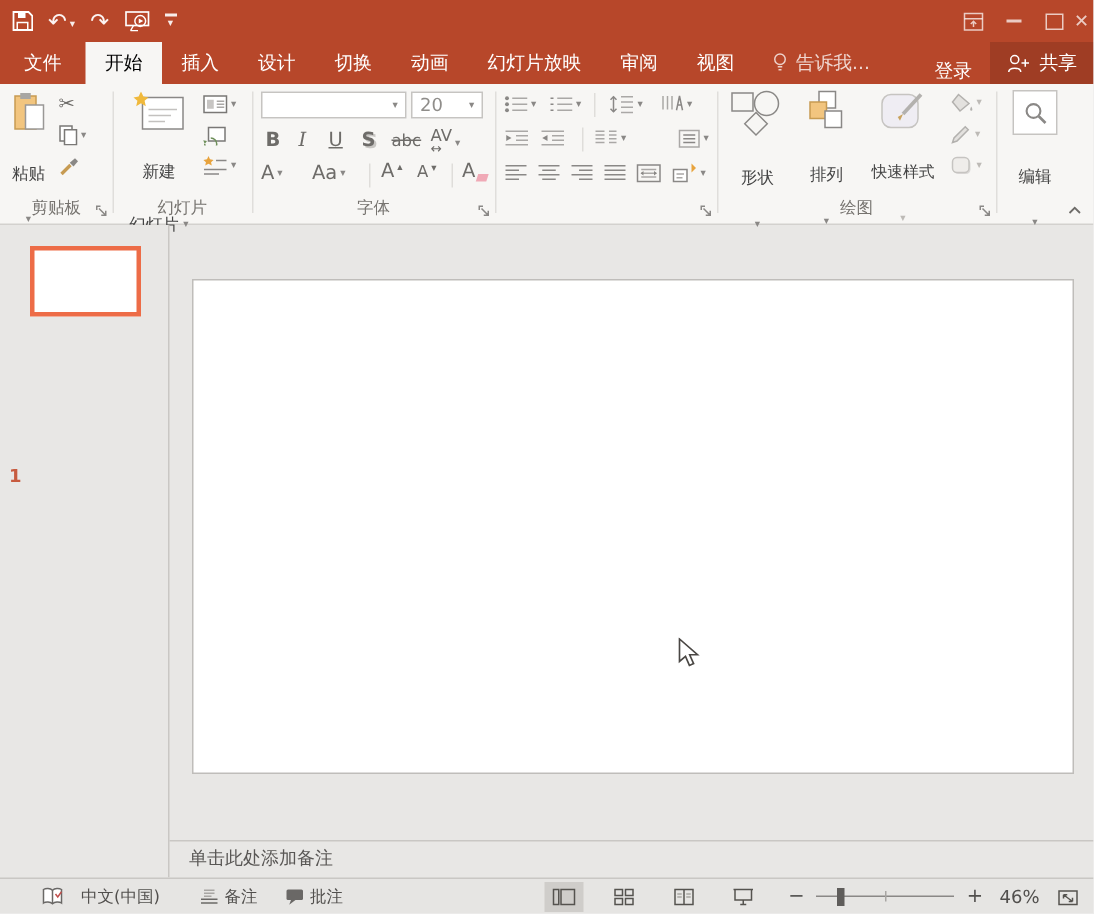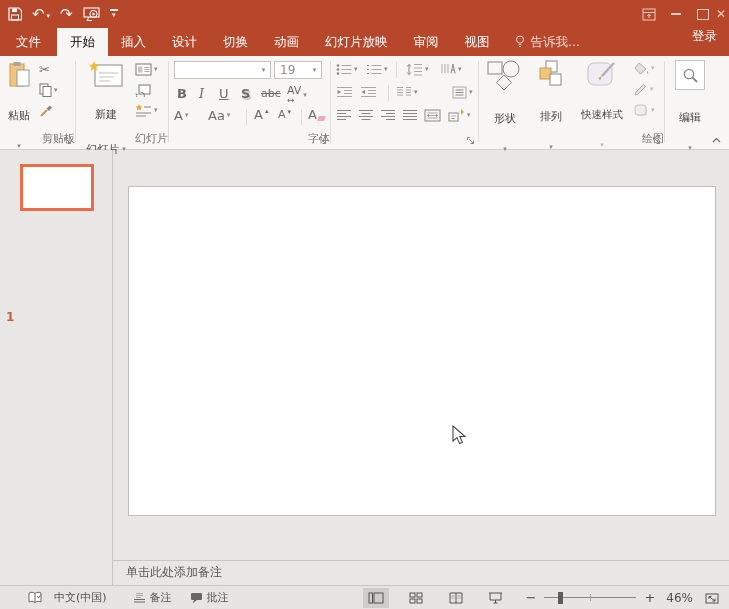--- a/index.html
+++ b/index.html
@@ -24,29 +24,29 @@
   .wclose{width:13px;overflow:hidden;justify-content:flex-start;font-size:12px}
 
   
   .tabs{position:absolute;top:28px;left:0;width:729px;height:28px;background:#B7472A;display:flex;
         align-items:stretch;color:#fff;font-size:12.5px}
   .tab{display:flex;align-items:center;padding:0 13px;white-space:nowrap}
   .tab.file{padding:0 16px}
   .tab.sel{background:#F7F6F4;color:#000000}
   .tellme{display:flex;align-items:center;gap:6px;color:rgba(255,255,255,.78);padding:0 12px}
   .spacer{flex:1}
-  .signin{display:flex;align-items:flex-start;padding:0 12px}
+  .signin{display:flex;align-items:flex-end;padding:0 12px}
   .share{background:rgba(0,0,0,.13);display:flex;align-items:center;gap:6px;padding:0 11px}
 
   
   .ribbon{position:absolute;top:56px;left:0;width:729px;height:94px;background:#F7F6F4;
           border-bottom:1px solid #D3D1CE;box-sizing:border-box;font-size:11px;color:#444}
   .grp{position:absolute;top:0;height:93px}
   .gdiv{position:absolute;top:5px;bottom:7px;width:1px;background:#E0DEDB}
-  .glabel{position:absolute;bottom:3px;left:0;right:0;text-align:right;font-size:11px;color:#76736F;white-space:nowrap}
+  .glabel{position:absolute;bottom:3px;left:0;right:0;text-align:center;font-size:11px;color:#76736F;white-space:nowrap}
   .launch{position:absolute;right:3px;bottom:4px}
   .dd{font-size:7px;color:#8A8886;line-height:1}
   .dis{color:#BDBAB6}
   .bigbtn{position:absolute;display:flex;flex-direction:column;align-items:center;gap:20px;color:#444;white-space:nowrap}
   .sbtn{position:absolute;display:flex;align-items:center;gap:2px}
   .combo{position:absolute;height:18px;background:#fff;border:1px solid #C6C4C1;box-sizing:border-box;
          display:flex;align-items:center;font-size:12px;color:#8F8D8A}
   .combo .val{padding-left:5px}
   .combo .ca{margin-left:auto;width:13px;height:100%;display:flex;align-items:center;justify-content:center;
              font-size:7px;color:#8A8886}
@@ -156,20 +156,30 @@
             <circle cx="5" cy="4.5" r="3.5" fill="none" stroke="rgba(255,255,255,.75)"></circle>
             <path d="M3.5 9.5h3M4 11.5h2" stroke="rgba(255,255,255,.75)"></path>
           </svg>
       </span>
       <span>告诉我...</span>
     </div>
     <div class="spacer"></div>
     <div class="signin">
       <span>登录</span>
     </div>
+    <div class="share">
+      <span>
+        <svg width="16" height="13" viewBox="0 0 16 13">
+            <circle cx="5.5" cy="3.7" r="2.7" fill="none" stroke="#fff"></circle>
+            <path d="M1.5 12c0-3.4 8-3.4 8 0" fill="none" stroke="#fff"></path>
+            <path d="M12.5 3.5v5M10 6h5" stroke="#fff"></path>
+          </svg>
+      </span>
+      <span>共享</span>
+    </div>
   </div>
 
   <div class="ribbon">
 
     <div class="grp" style="left:0;width:75px">
       <div class="bigbtn" style="left:3px;top:5px;width:32px">
         <span>
           <svg width="21" height="27" viewBox="0 0 21 27">
               <rect x="1" y="3" width="14" height="22" fill="#F2C57F" stroke="#C79B52"></rect>
               <rect x="4.5" y="1" width="7" height="4" fill="#A8A6A3"></rect>
@@ -254,21 +264,21 @@
       <div class="glabel">幻灯片</div>
     </div>
     <div class="gdiv" style="left:168px"></div>
 
     <div class="grp" style="left:168px;width:162px">
       <div class="combo" style="left:6px;top:5px;width:97px">
         <span class="val"></span>
         <span class="ca">▾</span>
       </div>
       <div class="combo" style="left:106px;top:5px;width:48px">
-        <span class="val">19</span>
+        <span class="val">20</span>
         <span class="ca">▾</span>
       </div>
       <div class="sbtn fg" style="left:9px;top:31px;font-weight:bold">
           <span>B</span>
         </div>
       <div class="sbtn fg" style="left:31px;top:31px;font-style:italic;font-family:'DejaVu Serif',serif">
           <span>I</span>
         </div>
       <div class="sbtn fg" style="left:51px;top:31px;text-decoration:underline">
           <span>U</span>

